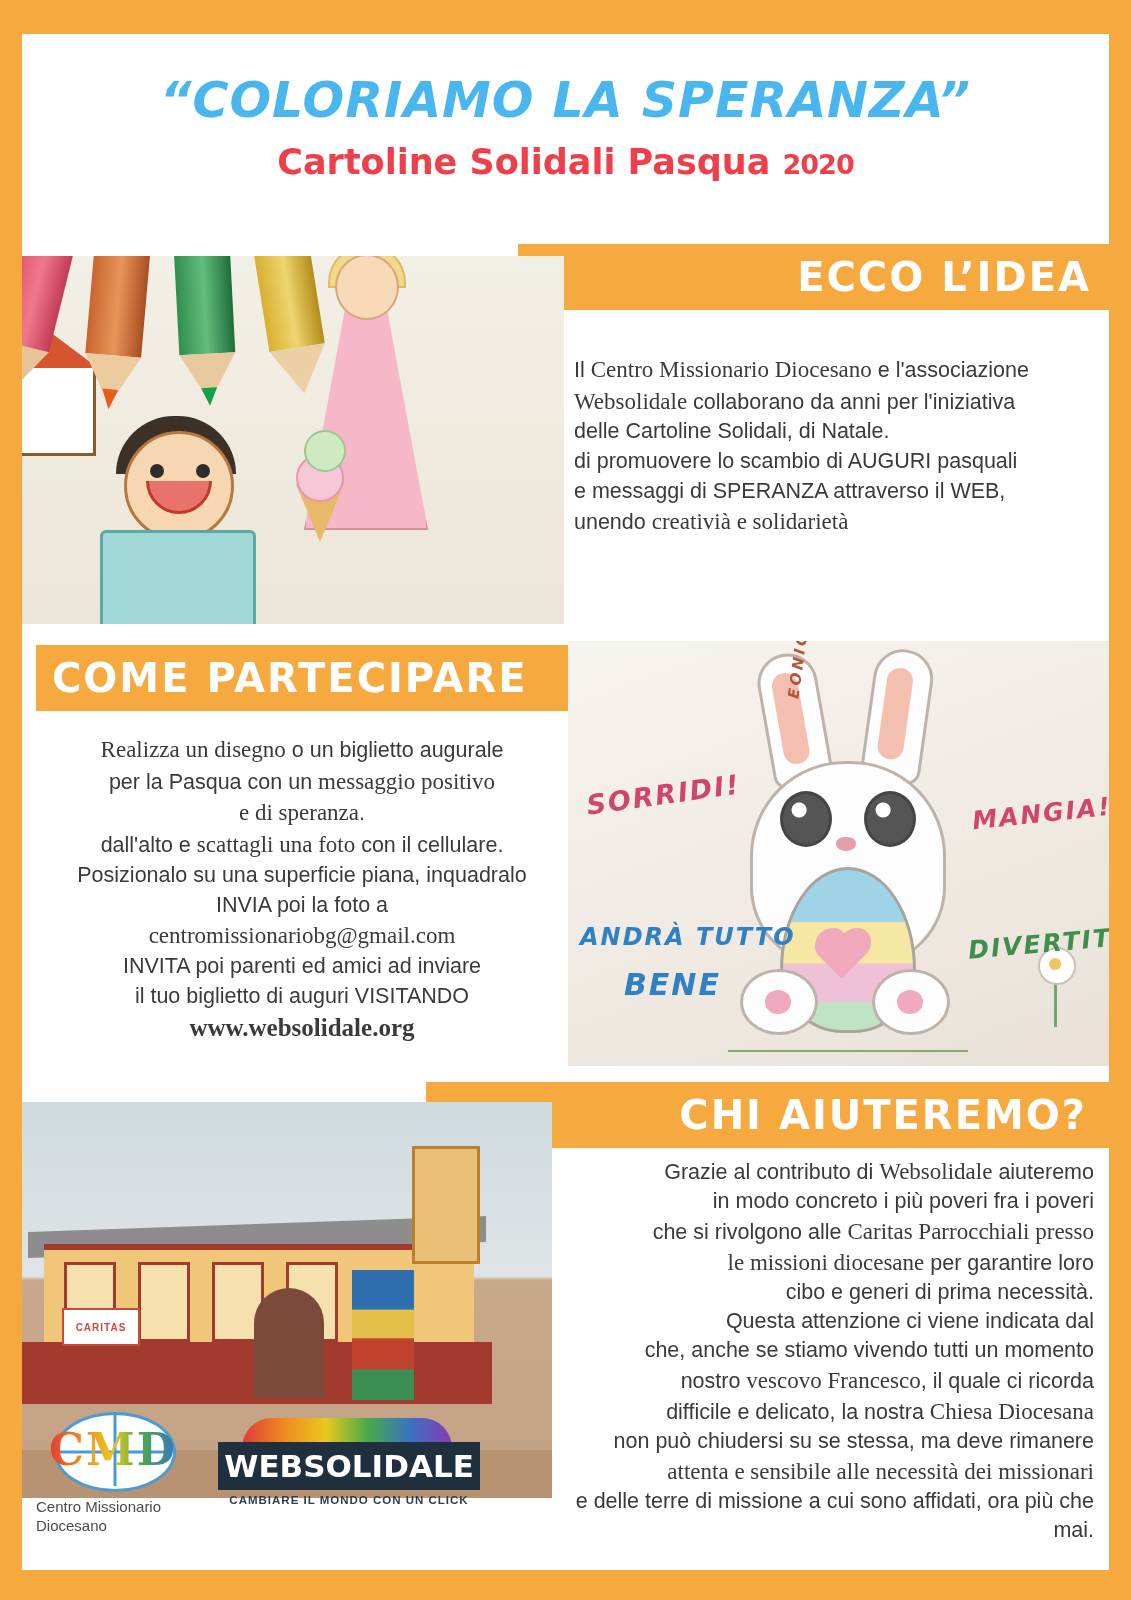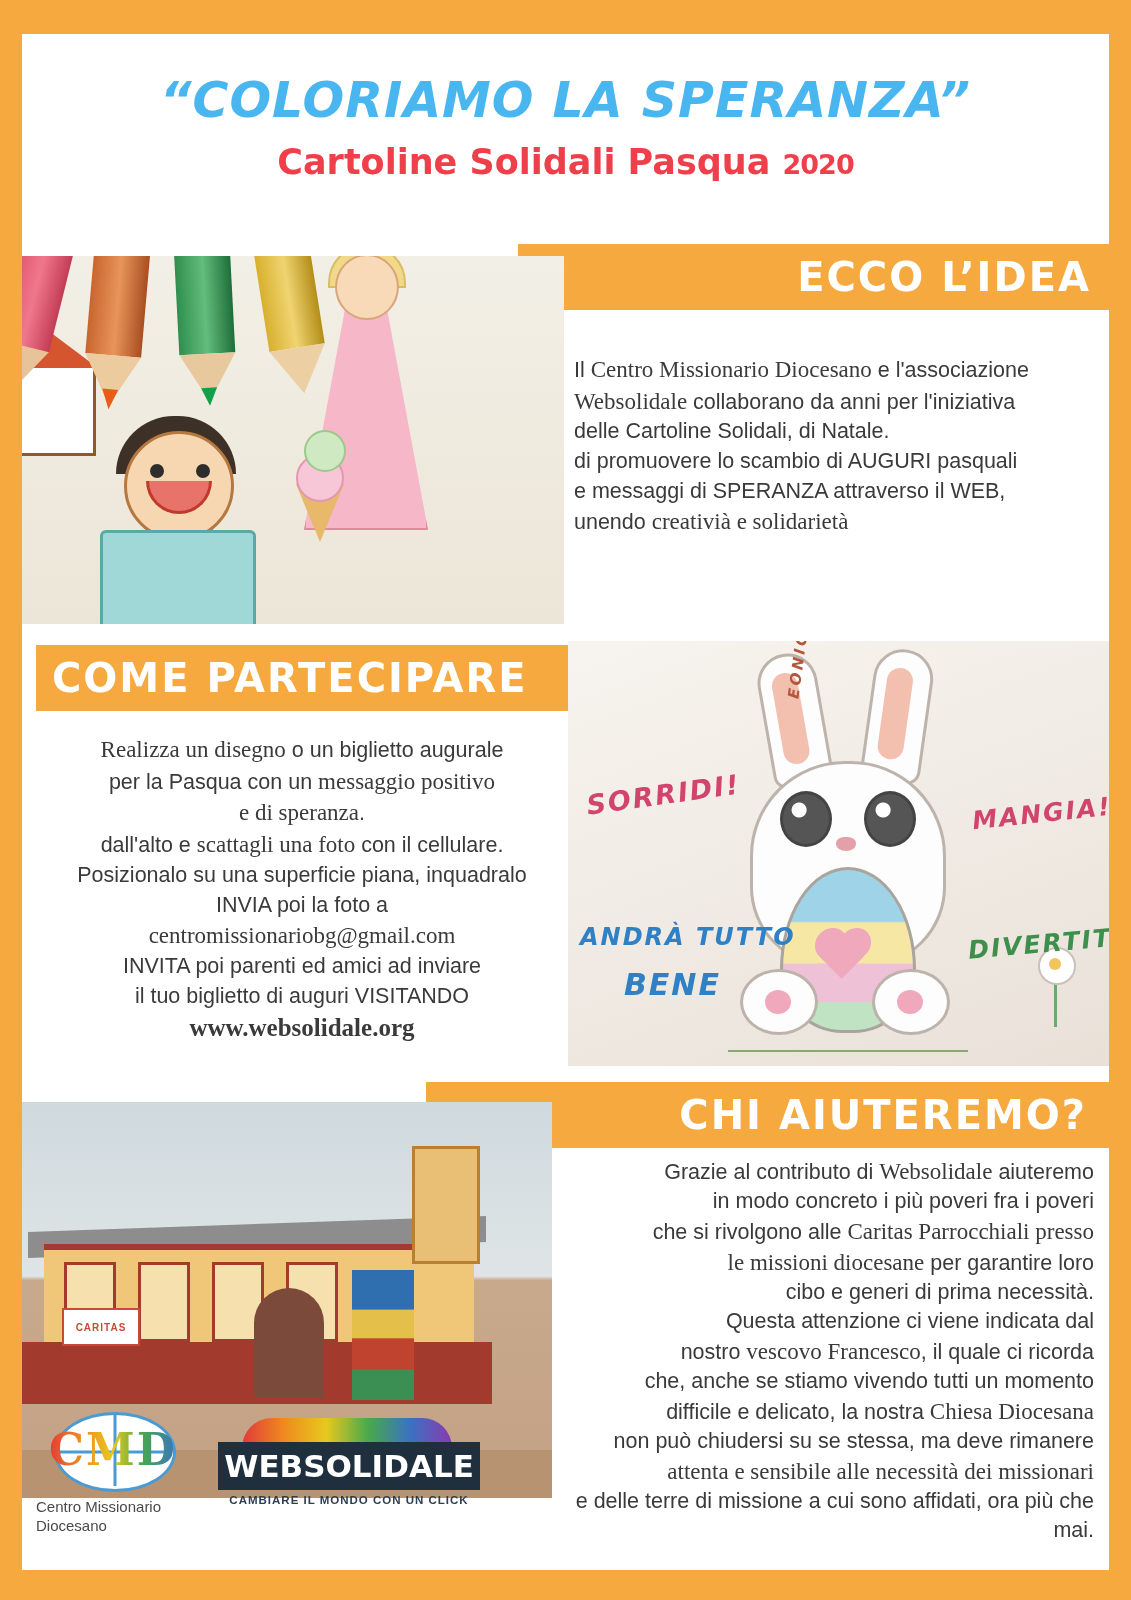--- a/index.html
+++ b/index.html
@@ -635,22 +635,22 @@
       <div class="caritas-sign">CARITAS</div>
     </div>
 
     <div class="body-text" id="text-aiuteremo">
       <div>Grazie al contributo di <span class="serif-bold">Websolidale</span> aiuteremo</div>
       <div>in modo concreto i più poveri fra i poveri</div>
       <div>che si rivolgono alle <span class="serif-bold">Caritas Parrocchiali presso</span></div>
       <div><span class="serif-bold">le missioni diocesane</span> per garantire loro</div>
       <div>cibo e generi di prima necessità.</div>
       <div>Questa attenzione ci viene indicata dal</div>
+      <div>che, anche se stiamo vivendo tutti un momento</div>
       <div>nostro <span class="serif-bold">vescovo Francesco</span>, il quale ci ricorda</div>
-      <div>che, anche se stiamo vivendo tutti un momento</div>
       <div>difficile e delicato, la nostra <span class="serif-bold">Chiesa Diocesana</span></div>
       <div>non può chiudersi su se stessa, ma deve rimanere</div>
       <div><span class="serif-bold">attenta e sensibile alle necessità dei missionari</span></div>
       <div>e delle terre di missione a cui sono affidati, ora più che mai.</div>
     </div>
 
     <div class="logo-cmd">
       <div class="globe"></div>
       <div class="cmd-text">CMD</div>
       <div class="cmd-caption">Centro Missionario<br>Diocesano</div>

